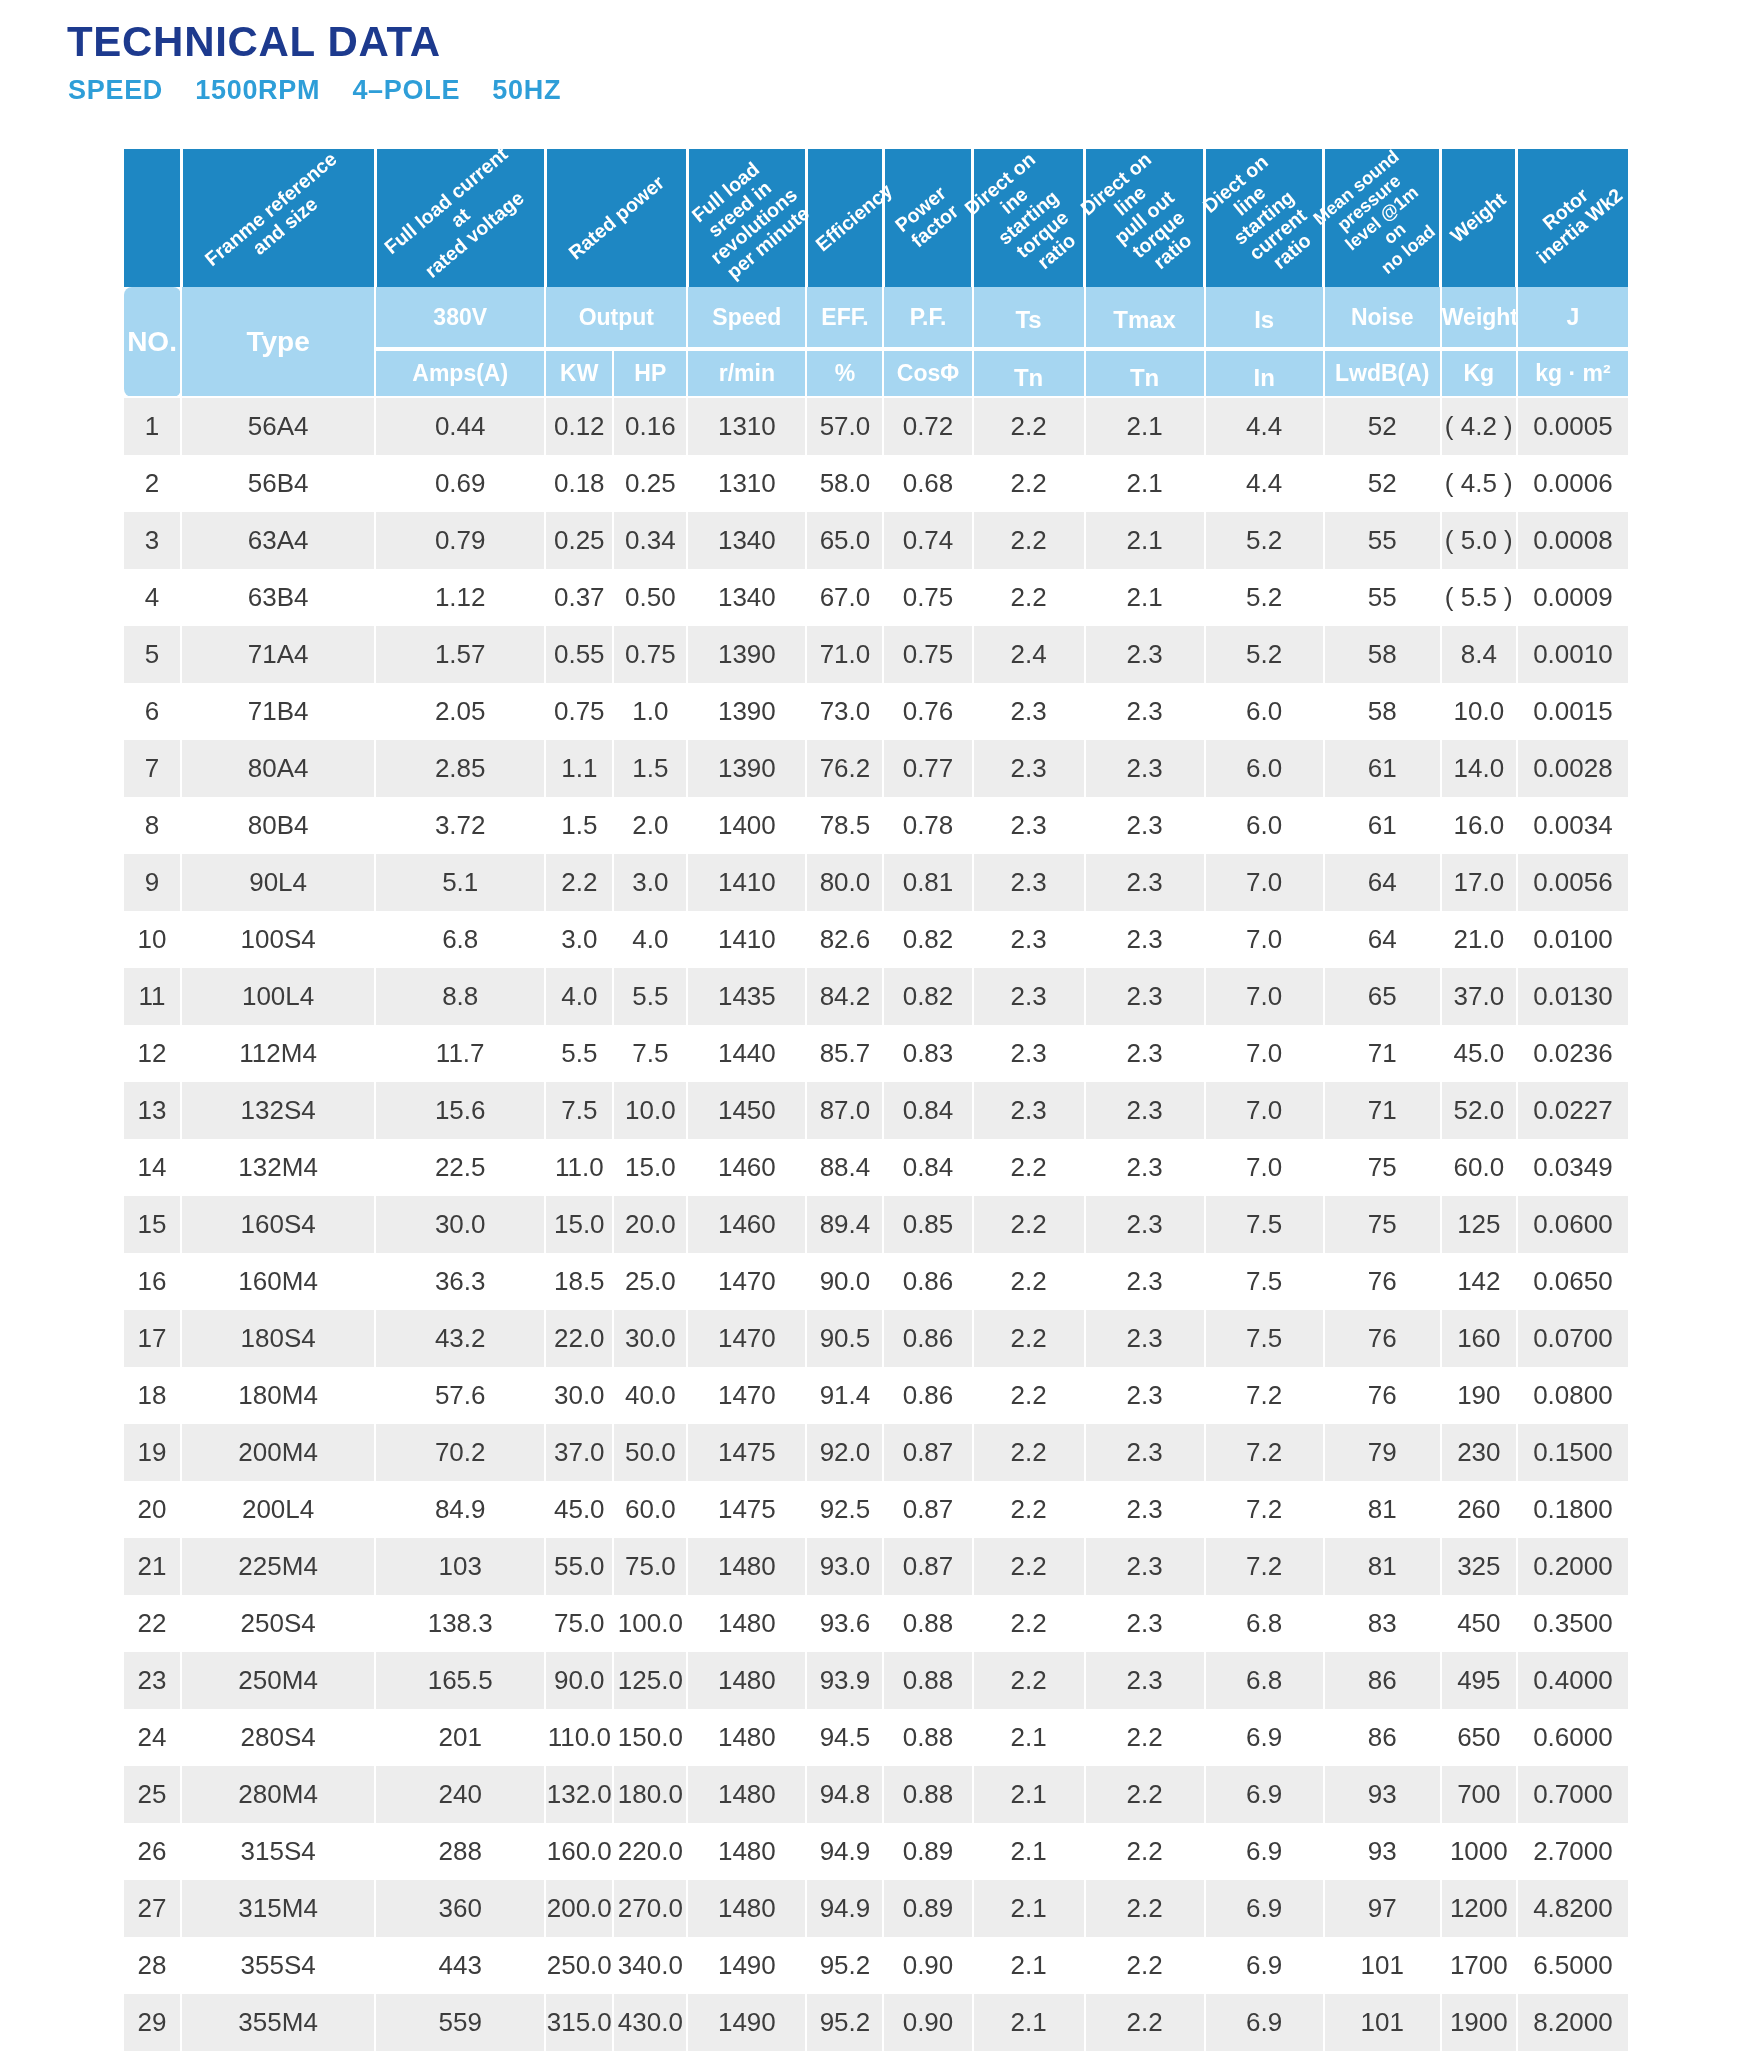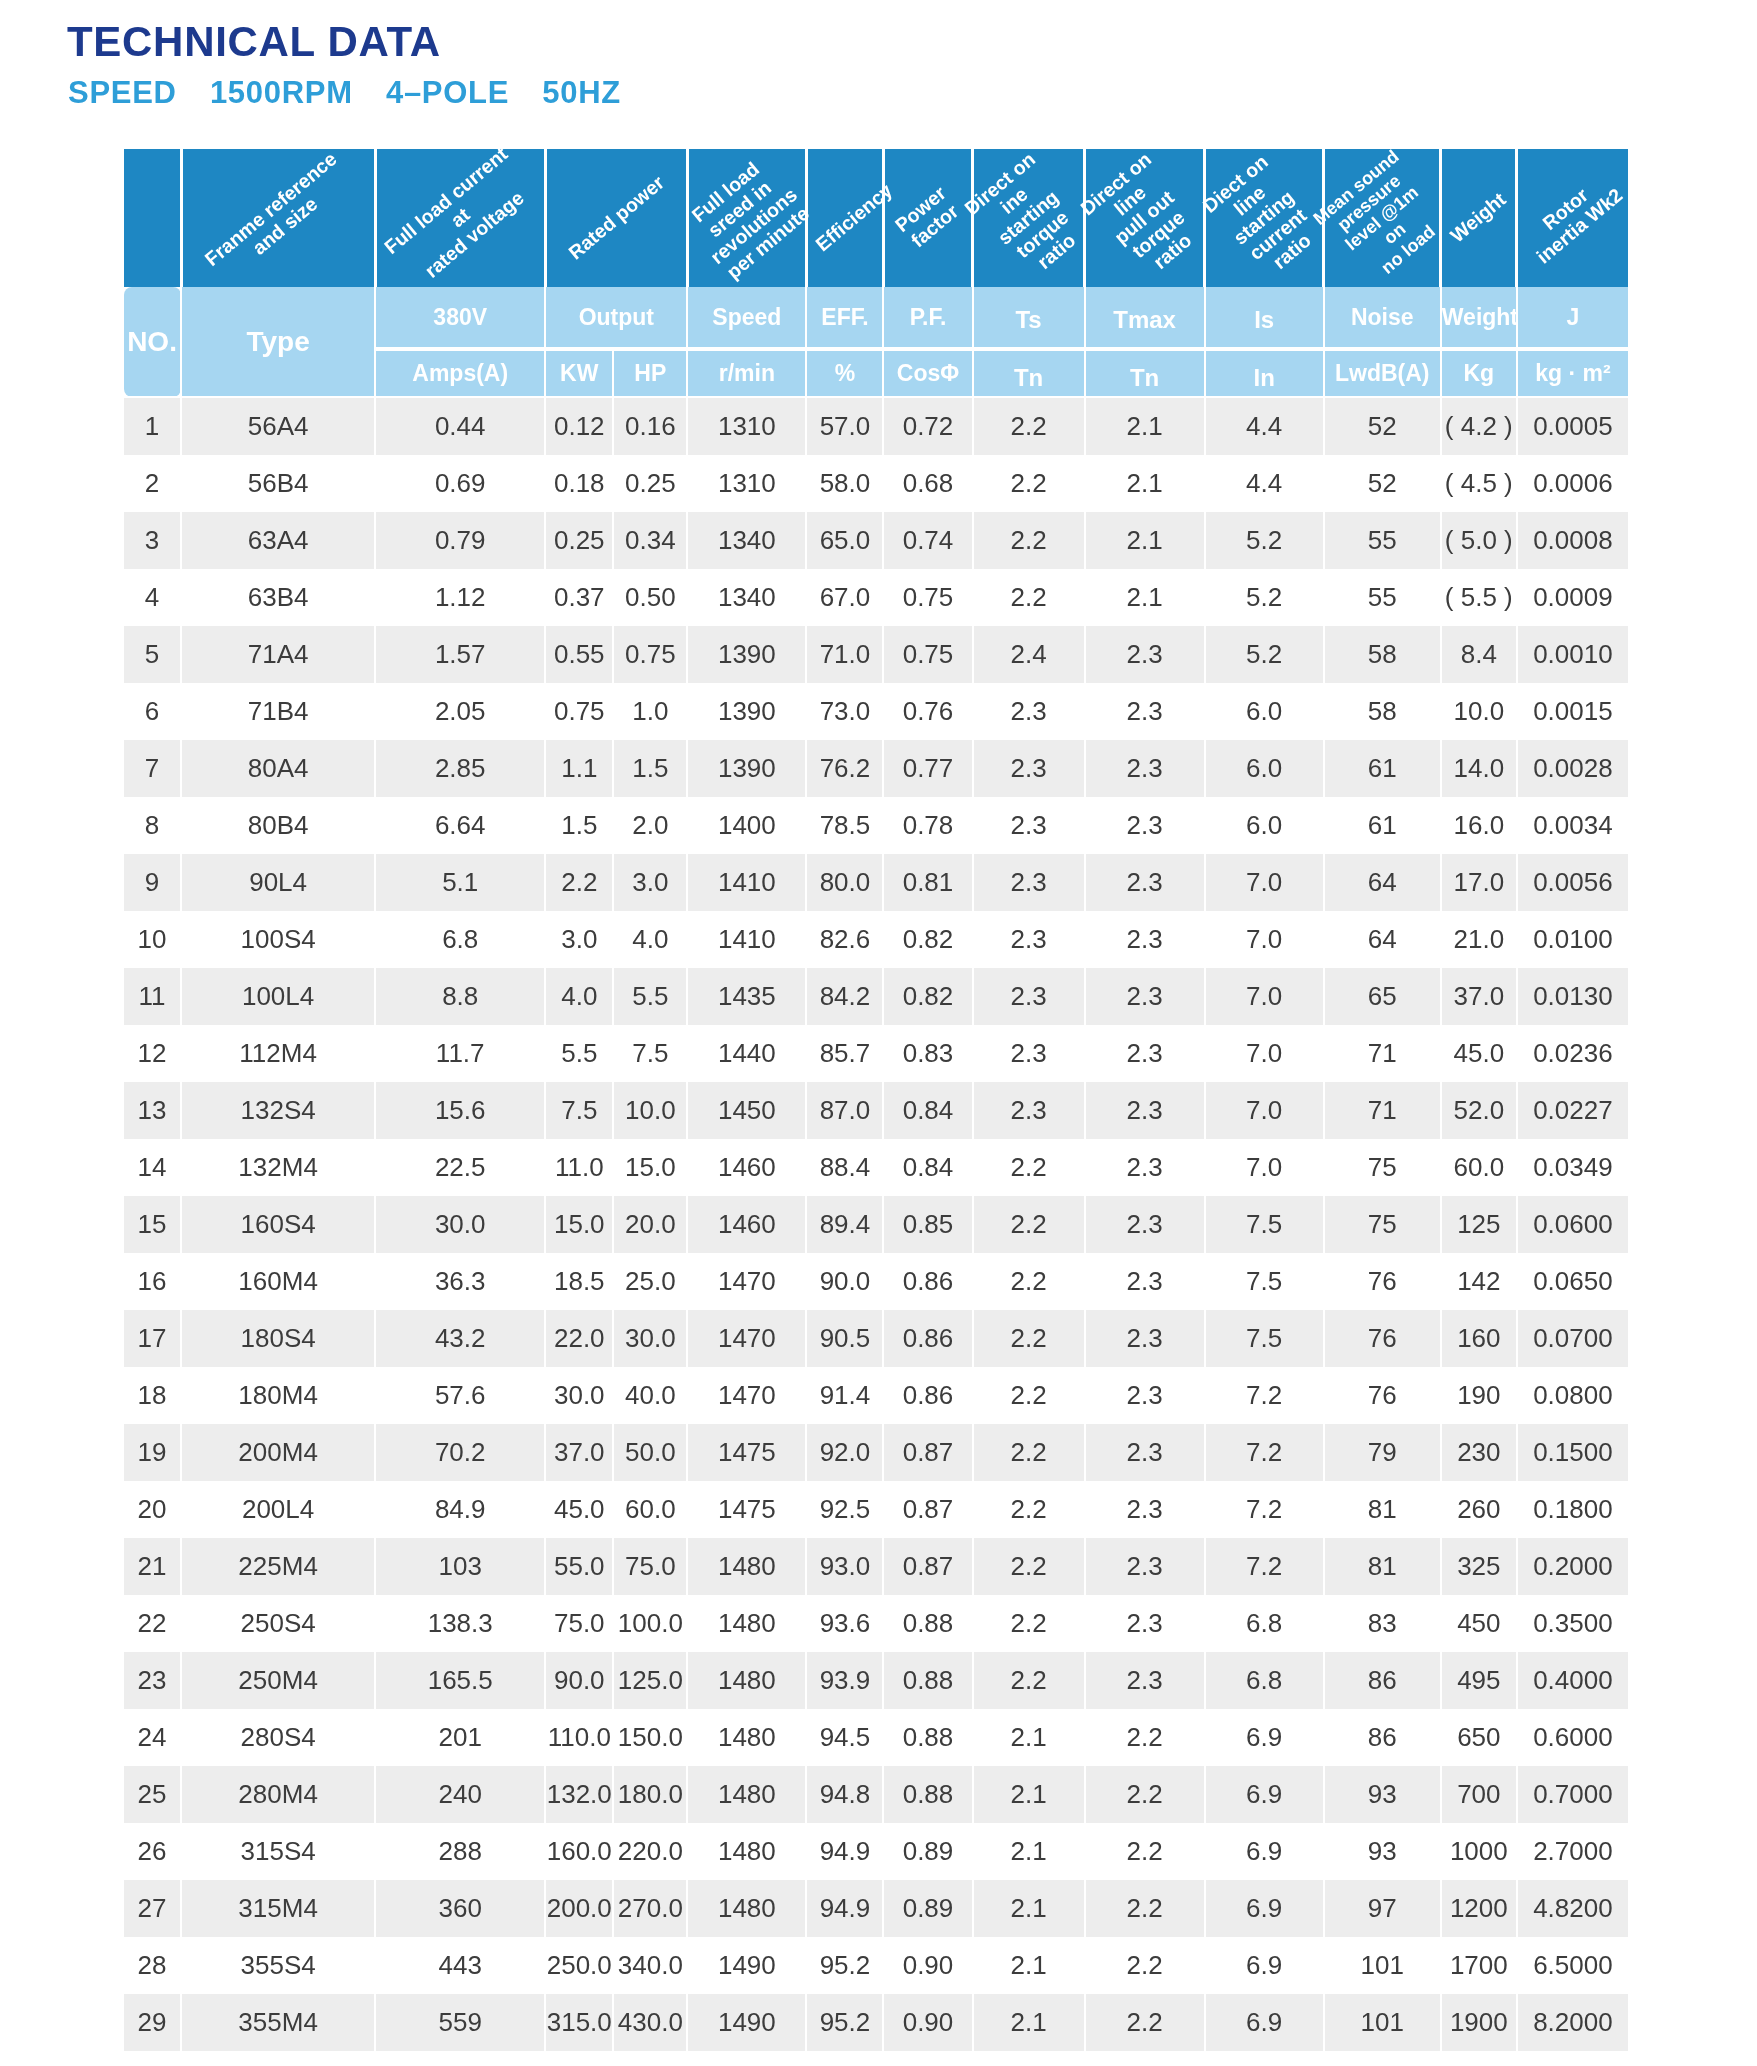--- a/index.html
+++ b/index.html
@@ -7,21 +7,21 @@
     width:1757px;height:2066px;position:relative;
     font-family:"Liberation Sans", sans-serif;
     -webkit-font-smoothing:antialiased;
   }
   .page-title{
     position:absolute;left:67px;top:18px;
     font-size:42px;font-weight:bold;color:#1d3a8e;letter-spacing:0.7px;text-align:center;
   }
   .page-subtitle{
     position:absolute;left:68px;top:75px;
-    font-size:31px;font-weight:bold;color:#2e9ed8;
+    font-size:27px;font-weight:bold;color:#2e9ed8;
     word-spacing:24px;letter-spacing:0.7px;
   }
   table.tech{
     position:absolute;left:124px;top:149px;
     border-collapse:collapse;table-layout:fixed;width:1504px;
   }
   
   tr.diag-row th{
     background:#1e87c3;height:138px;padding:0;
     border-left:3.5px solid #ffffff;vertical-align:middle;text-align:center;
@@ -249,21 +249,21 @@
         <td>2.3</td>
         <td>2.3</td>
         <td>6.0</td>
         <td>61</td>
         <td>14.0</td>
         <td>0.0028</td>
       </tr>
       <tr class="row-even">
         <td>8</td>
         <td>80B4</td>
-        <td>6.64</td>
+        <td>3.72</td>
         <td>1.5</td>
         <td>2.0</td>
         <td>1400</td>
         <td>78.5</td>
         <td>0.78</td>
         <td>2.3</td>
         <td>2.3</td>
         <td>6.0</td>
         <td>61</td>
         <td>16.0</td>

